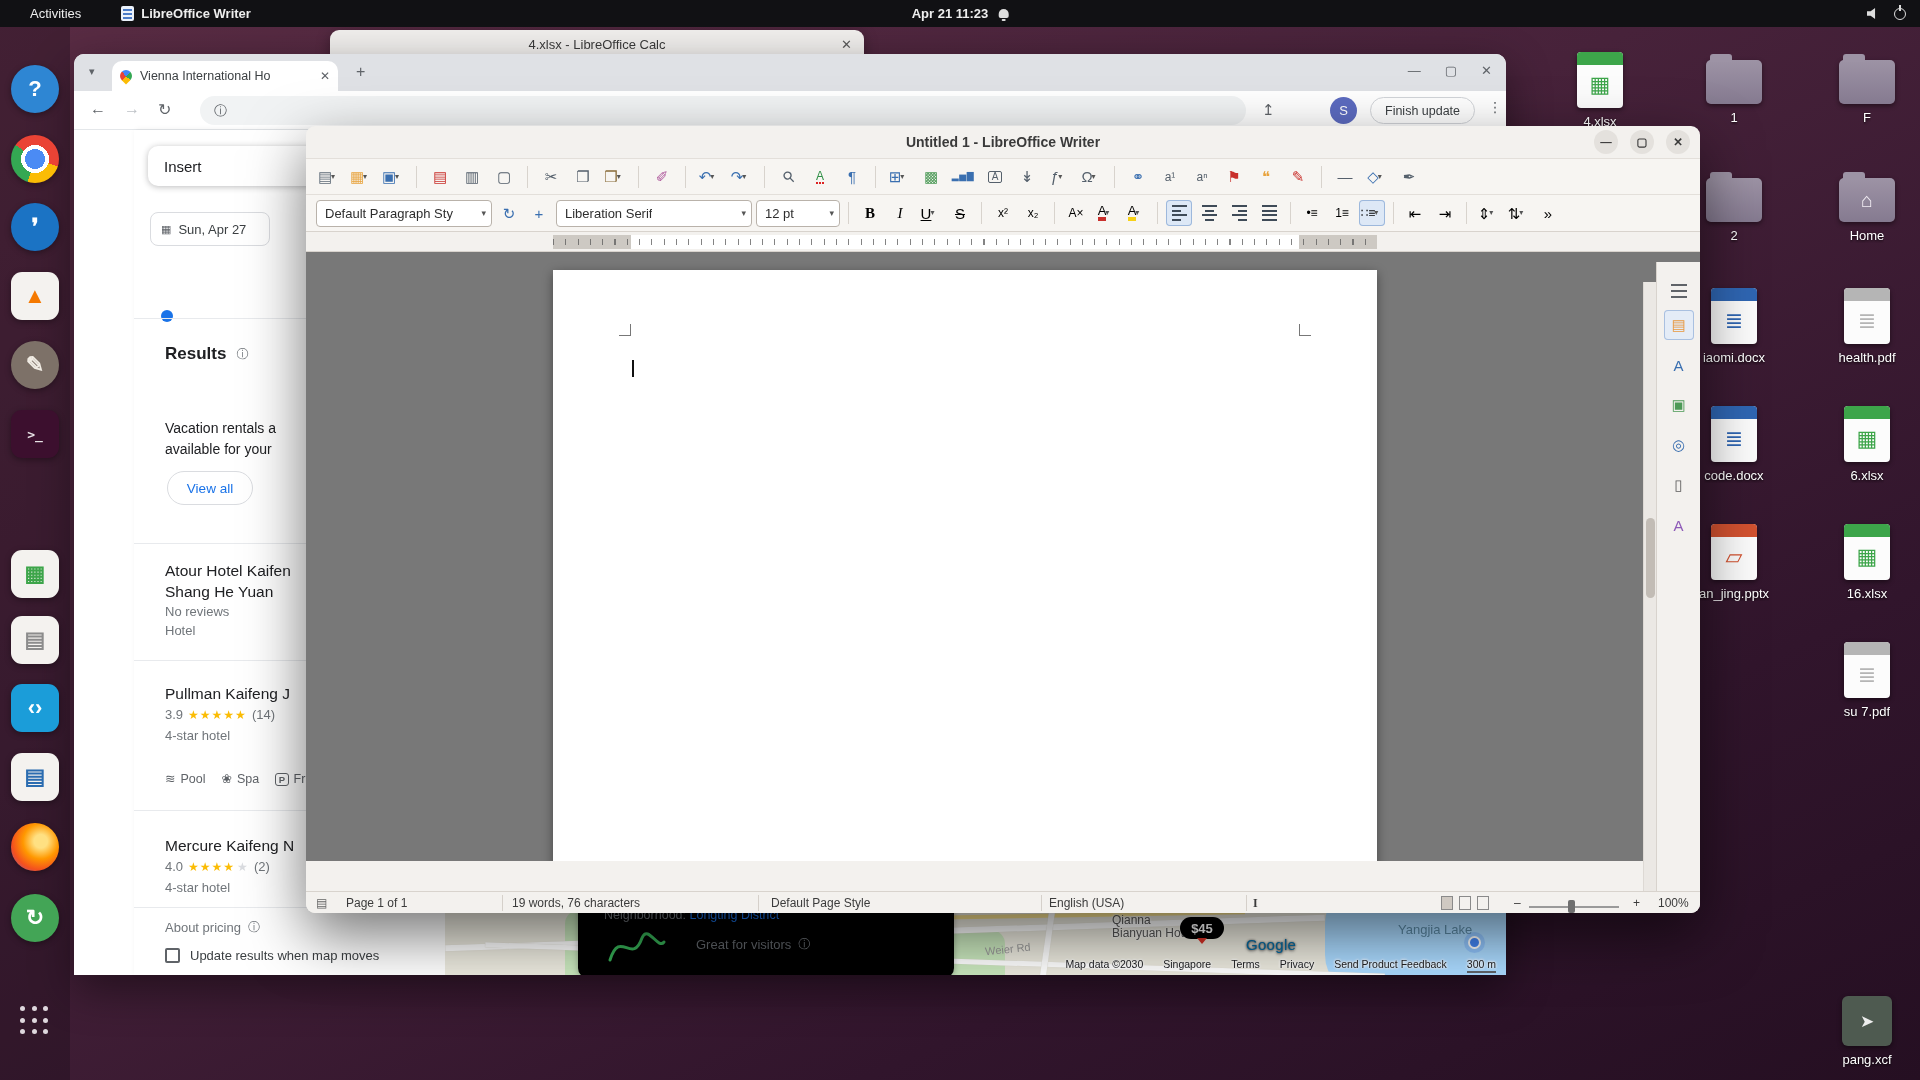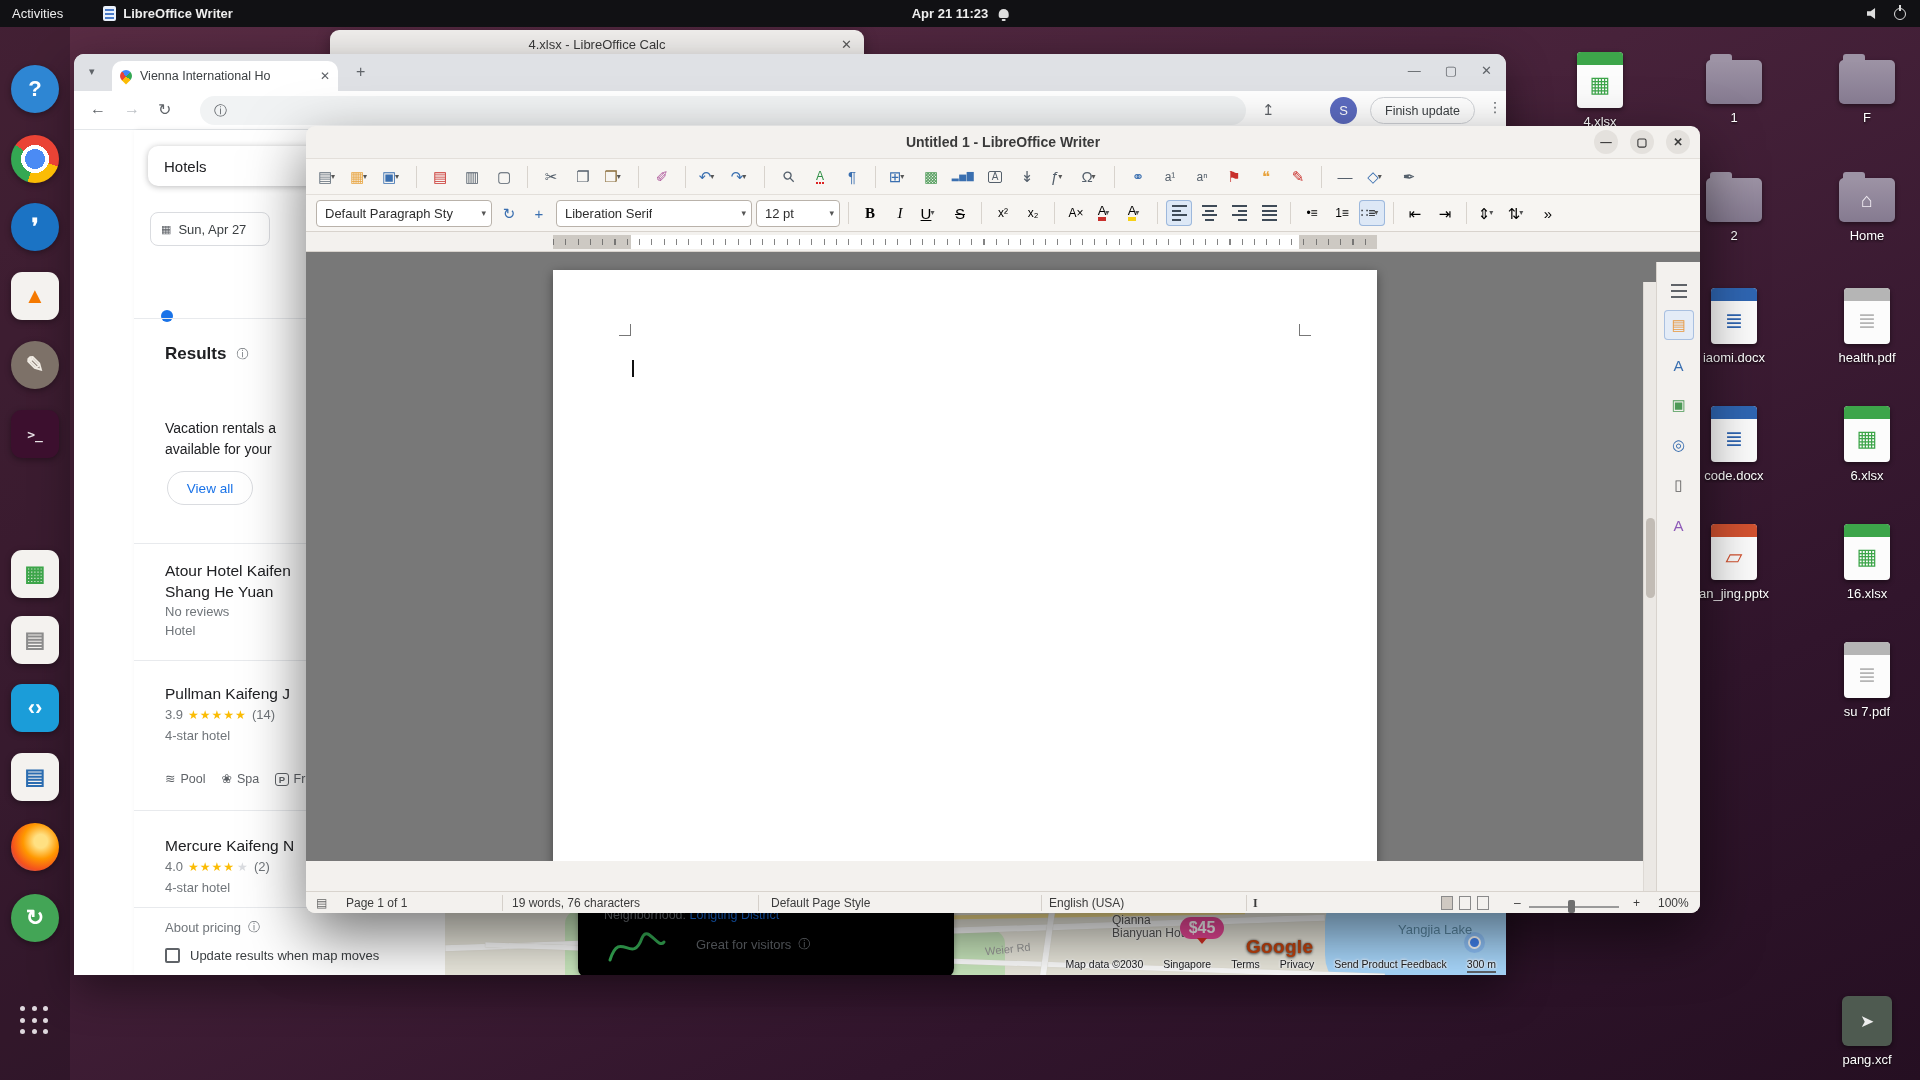--- a/index.html
+++ b/index.html
@@ -3,21 +3,21 @@
 <meta charset="utf-8">
 <style>
 *{margin:0;padding:0;box-sizing:border-box}
 html,body{width:1920px;height:1080px;overflow:hidden}
 body{font-family:"Liberation Sans",sans-serif;position:relative;
 background:linear-gradient(155deg,#5a2c44 0%,#47223a 40%,#31152c 75%,#250f22 100%)}
 i{font-style:normal}
 
 
 #topbar{position:absolute;left:0;top:0;width:1920px;height:27px;background:#111114;color:#eee;z-index:50;display:flex;align-items:center;font-size:13px}
-#tb-activities{margin-left:12px}
+#tb-activities{margin-left:30px}
 #tb-app{display:flex;align-items:center;gap:7px;margin-left:40px;font-weight:700}
 .mini-doc{width:13px;height:15px;background:#eaf1fb;border-radius:2px;position:relative}
 .mini-doc::after{content:"";position:absolute;left:2px;top:3px;width:9px;height:2px;background:#4a7bc8;box-shadow:0 4px 0 #4a7bc8,0 8px 0 #4a7bc8}
 #tb-clockwrap{position:absolute;left:50%;transform:translateX(-50%);display:flex;align-items:center;gap:10px;font-weight:700}
 .bell{width:10px;height:9px;background:#ddd;border-radius:5px 5px 2px 2px;position:relative}
 .bell::after{content:"";position:absolute;left:3px;bottom:-3px;width:4px;height:2px;background:#ddd;border-radius:1px}
 #tb-right{position:absolute;right:14px;display:flex;align-items:center;gap:14px}
 .spk{width:13px;height:12px;background:#ddd;clip-path:polygon(0 32%,28% 32%,62% 4%,62% 96%,28% 68%,0 68%)}
 .pwr{width:12px;height:12px;border:1.6px solid #ddd;border-radius:50%;position:relative}
 .pwr::after{content:"";position:absolute;left:50%;top:-4px;transform:translateX(-50%);width:2px;height:6px;background:#ddd}
@@ -107,25 +107,25 @@
 .water{position:absolute;left:880px;top:745px;width:200px;height:120px;background:#aadaff;border-radius:50px 0 0 40px}
 .park{position:absolute;background:#c9e7bd;border-radius:14px}
 .road{position:absolute;background:#fff;box-shadow:0 0 1px #d8d5c9}
 .roady{position:absolute;background:#f7e08c}
 #m-card{position:absolute;left:133px;top:756px;width:376px;height:92px;background:#000000;border-radius:10px;box-shadow:0 1px 6px rgba(0,0,0,.3)}
 #m-card .l1{position:absolute;left:26px;top:22px;font-size:12.5px;color:#70757a}
 #m-card .l1 .lnk{color:#1a73e8}
 #m-card .l2{position:absolute;left:118px;top:50px;font-size:13px;color:#5f6368;display:flex;gap:7px;align-items:center}
 #m-squig{position:absolute;left:28px;top:36px}
 #m-qianna{position:absolute;left:667px;top:784px;font-size:12px;line-height:13px;color:#555;text-shadow:0 0 3px #fff,0 0 3px #fff}
-#m-price{position:absolute;left:735px;top:787px;width:44px;height:22px;background:#ec4899;border-radius:11px;color:#fff;font-size:16px;font-weight:700;display:flex;align-items:center;justify-content:center}
+#m-price{position:absolute;left:735px;top:787px;width:44px;height:22px;background:#000000;border-radius:11px;color:#fff;font-size:13px;font-weight:700;display:flex;align-items:center;justify-content:center}
 #m-price::after{content:"";position:absolute;left:50%;bottom:-5px;transform:translateX(-50%);border:5px solid transparent;border-top:6px solid #d93025;border-bottom:0}
 #m-lake{position:absolute;left:953px;top:792px;font-size:13px;color:#5b8aa6}
 #m-dot{position:absolute;left:1023px;top:806px;width:13px;height:13px;border-radius:50%;background:#4285f4;border:2.5px solid #fff;box-shadow:0 0 0 4px rgba(66,133,244,.25)}
-#m-google{position:absolute;left:801px;top:806px;font-size:19px;font-weight:700;color:#c2410c;letter-spacing:.3px;text-shadow:0 1px 3px rgba(68,68,68,.9),0 0 2px rgba(68,68,68,.8)}
+#m-google{position:absolute;left:801px;top:806px;font-size:15px;font-weight:400;color:#0369a1;letter-spacing:.3px;text-shadow:0 1px 3px rgba(68,68,68,.9),0 0 2px rgba(68,68,68,.8)}
 #m-road1{position:absolute;left:540px;top:813px;font-size:11px;color:#9a9a9a;transform:rotate(-6deg)}
 #m-attr{position:absolute;right:10px;top:828px;display:flex;gap:20px;font-size:10.5px;color:#202124}
 #m-attr span{text-shadow:0 0 3px #fff,0 0 3px #fff,0 0 3px #fff;white-space:nowrap}
 #m-attr span.scale{border-bottom:2px solid #5f6368;padding-bottom:1px}
 
 
 #writer{position:absolute;left:306px;top:126px;width:1394px;height:787px;z-index:6;background:#f3f1ee;border-radius:9px;box-shadow:0 22px 60px rgba(0,0,0,.55);overflow:hidden}
 #w-title{height:32px;display:flex;align-items:center;justify-content:center;font-size:14px;font-weight:700;color:#3a3a3a;position:relative}
 #w-wc{position:absolute;right:10px;top:4px;display:flex;gap:12px}
 .wbtn{width:24px;height:24px;border-radius:50%;background:#e4e1dd;display:flex;align-items:center;justify-content:center;font-size:11.5px;color:#3a3a3a}
@@ -293,21 +293,21 @@
     </div>
     <span id="c-share">↥</span>
     <div id="c-avatar">S</div>
     <div id="c-finish">Finish update</div>
     <span id="c-dots">⋮</span>
   </div>
 
 
   <div id="c-panel">
     <div id="p-search">
-      <span>Hotels</span>
+      <span>Insert</span>
     </div>
     <div id="p-date">
       <span class="cal">▦</span>
       <span>Sun, Apr 27</span>
     </div>
     <div id="p-dot"></div>
     <div id="p-results">
       <span>Results</span>
       <span class="inf">ⓘ</span>
     </div>

